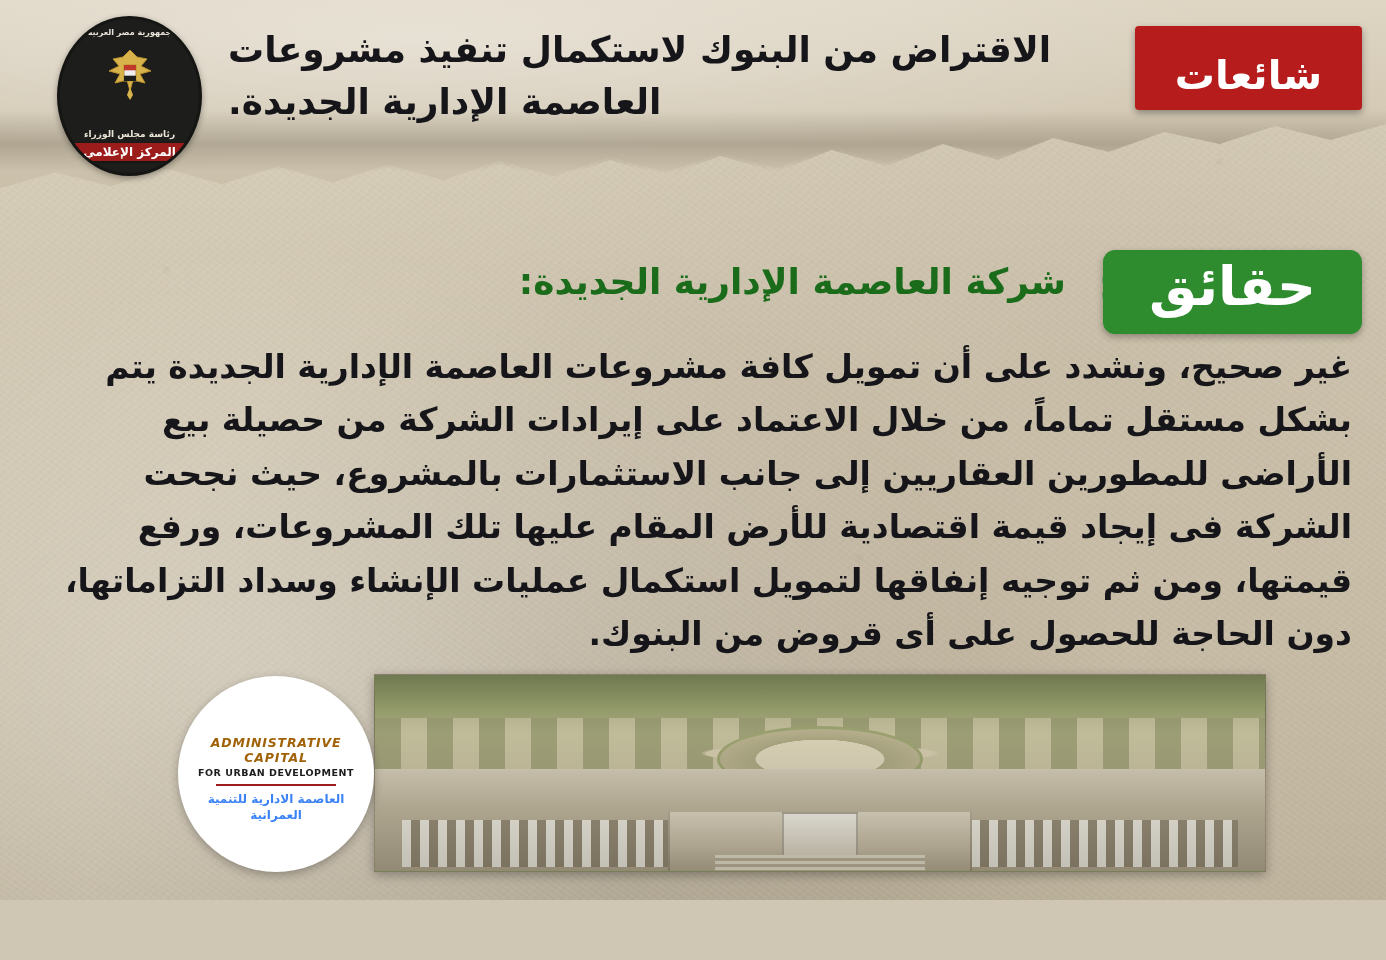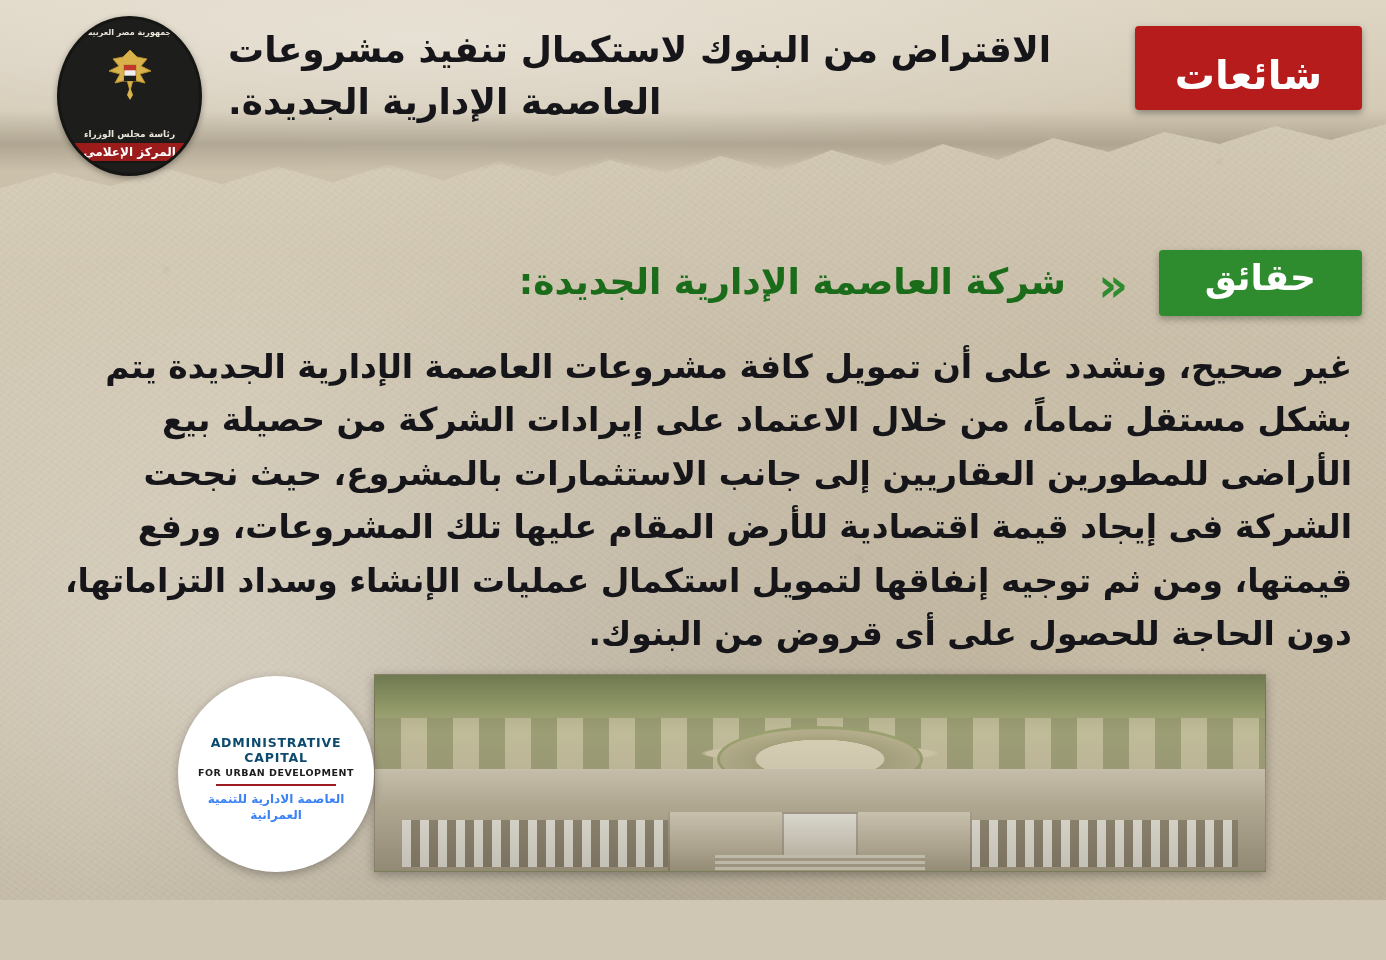--- a/index.html
+++ b/index.html
@@ -171,25 +171,25 @@
     line-height: 1.45;
   }
 
   
   .facts-badge {
     position: absolute;
     top: 250px;
     right: 24px;
     background: #2e8b2e;
     color: #ffffff;
-    font-size: 36px;
+    font-size: 54px;
     font-weight: bold;
     line-height: 1;
     padding: 10px 46px 20px 46px;
-    border-radius: 4px;
+    border-radius: 12px;
     box-shadow: 0 3px 7px rgba(0,0,0,.3);
   }
   .facts-chevrons {
     position: absolute;
     top: 262px;
     right: 258px;
     color: #2e8b2e;
     font-size: 46px;
     font-weight: bold;
     line-height: 1;
@@ -324,22 +324,23 @@
     line-height: 1;
     color: #9d1c20;
     direction: ltr;
   }
   .acud-mark .u { color: #2f6f3d; }
   .acud-en1 {
     margin-top: 11px;
     font-size: 12.5px;
     font-weight: bold;
     letter-spacing: .8px;
-    color: #0c4a6e;
+    color: #a16207;
     direction: ltr;
+    font-style: italic;
   }
   .acud-en2 {
     margin-top: 2px;
     font-size: 9.5px;
     font-weight: bold;
     letter-spacing: .5px;
     color: #1c1c1c;
     direction: ltr;
   }
   .acud-rule {

